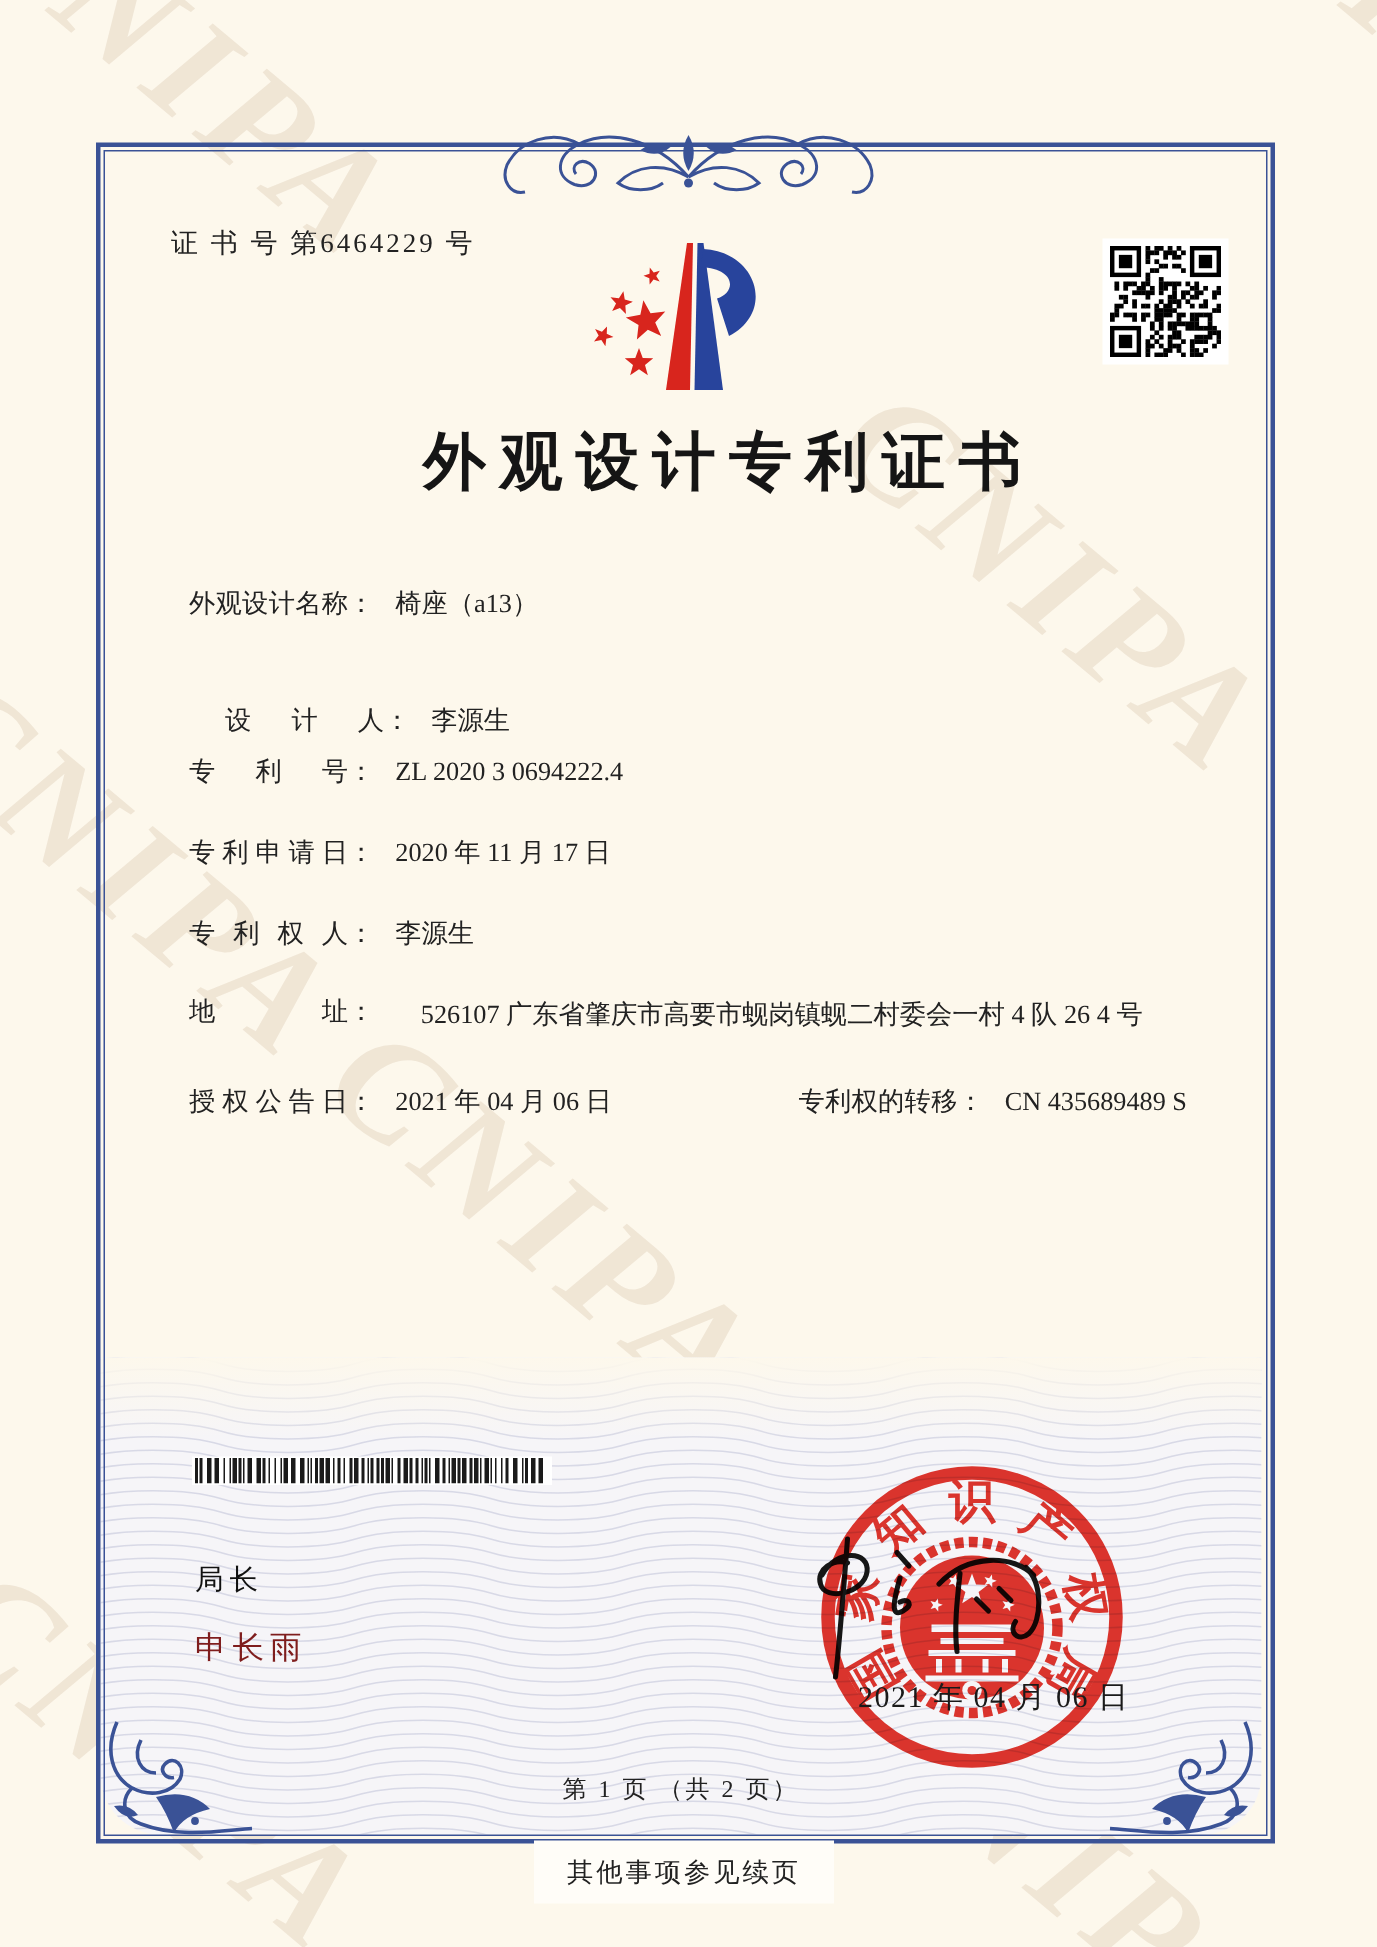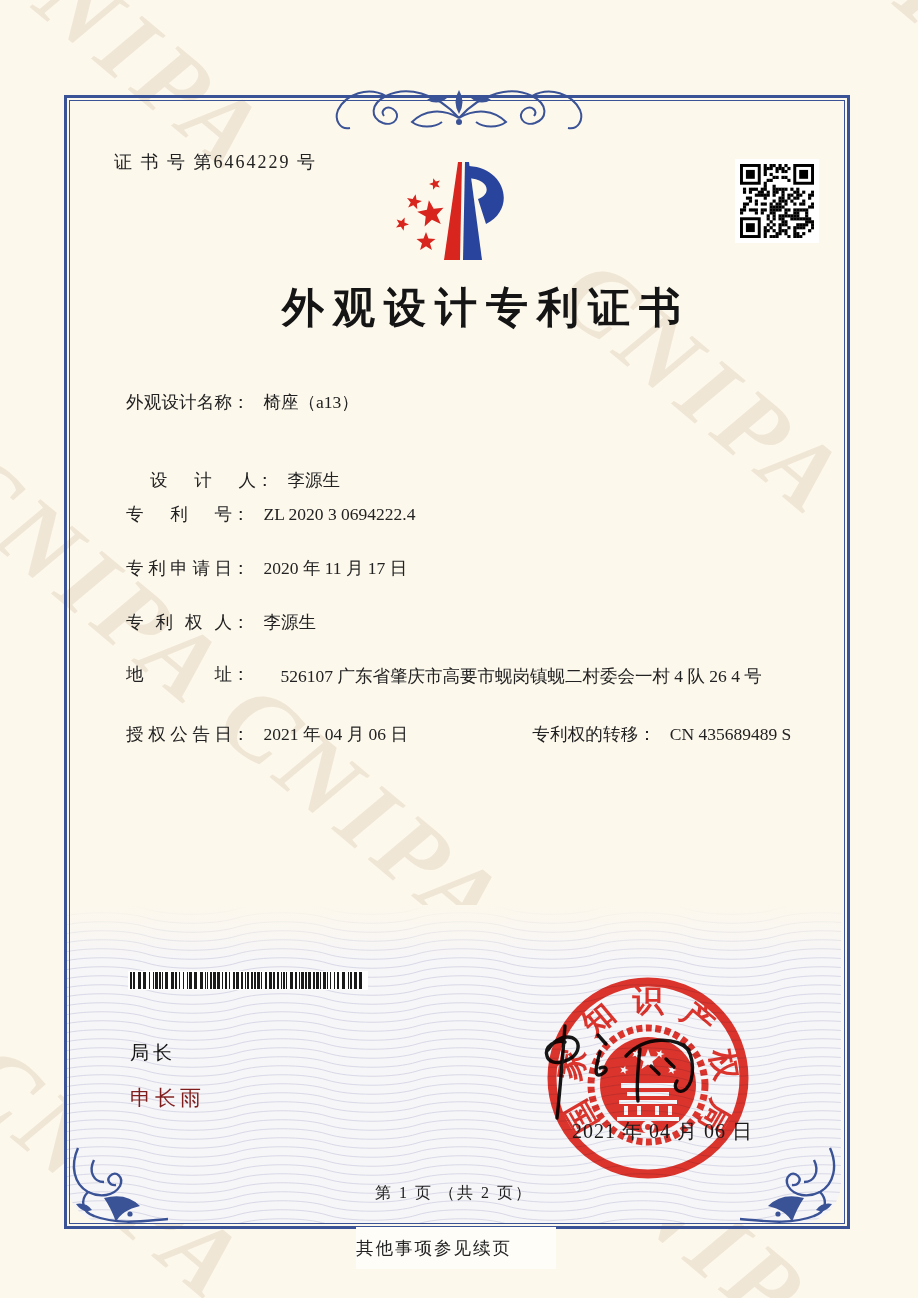--- a/index.html
+++ b/index.html
@@ -55,21 +55,21 @@
   #qr-wrap svg{margin:5px;}
   #barcode-wrap{left:128px;top:971px;background:#fff;padding:1px 2px;line-height:0;}
   #director-title{left:130px;top:1040px;font-size:19px;font-family:"Liberation Sans",sans-serif;letter-spacing:4px;color:#111;}
   #director-name{left:130px;top:1084px;font-size:21px;font-family:"Liberation Sans",sans-serif;letter-spacing:4px;color:#7f1d1d;}
   #signature{left:488px;top:1022px;z-index:3;}
   #seal{left:543px;top:973px;z-index:4;opacity:0.92;mix-blend-mode:multiply;}
   #seal-date{left:572px;top:1118px;z-index:5;font-size:20px;letter-spacing:1px;color:#1a1a1a;white-space:nowrap;}
   #page-info{left:64px;top:1183px;width:780px;text-align:center;font-size:16px;letter-spacing:2px;z-index:3;}
   #footer-note{
     left:356px;top:1227px;width:200px;height:42px;line-height:42px;
-    background:#fffdf8;text-align:left;font-size:17.5px;letter-spacing:2px;z-index:2;
+    background:#fffdf8;text-align:center;font-size:17.5px;letter-spacing:2px;z-index:2;
   }
   .orn{z-index:2;}
 </style>
 </head>
 <body>
 
 <div id="watermarks">
     <div class="wm" style="left: -45px; top: -15px;">CNIPA</div>
     <div class="wm" style="left: 755px; top: -70px;">CNIPA</div>
     <div class="wm" style="left: 535px; top: 330px;">CNIPA</div>

